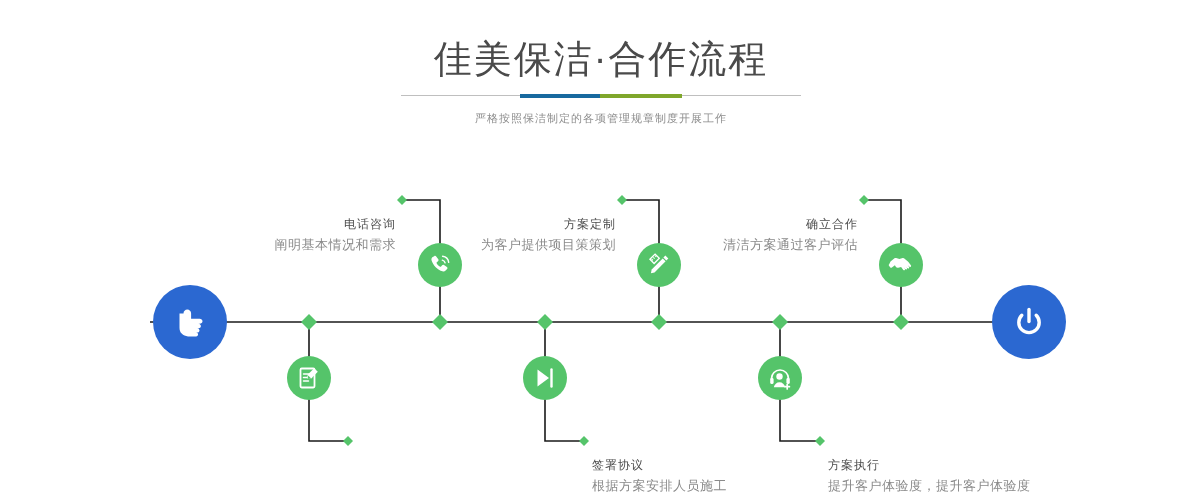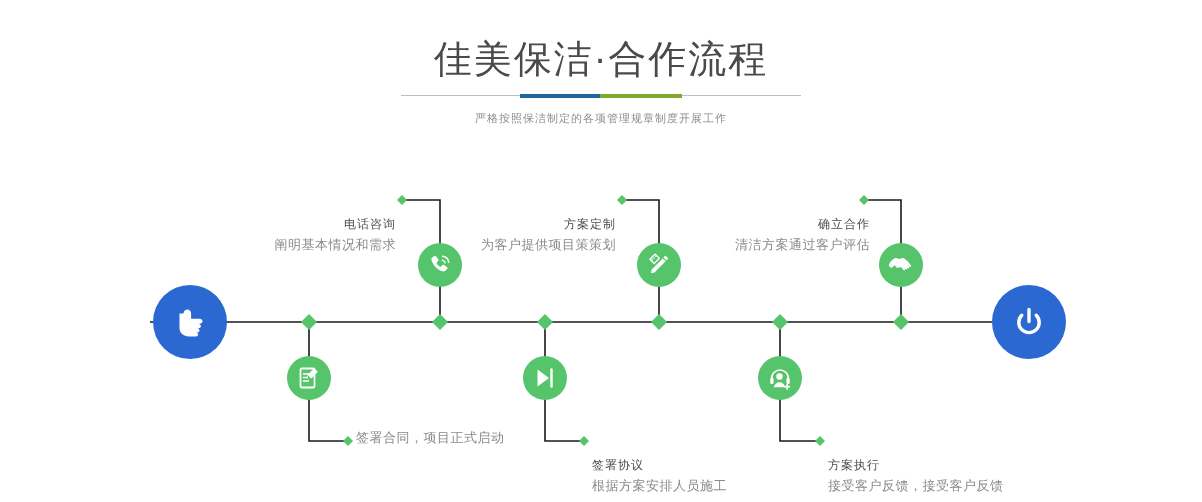--- a/index.html
+++ b/index.html
@@ -240,32 +240,31 @@
   <div class="label-block above" style="right:806px; top:187px;">
     <div class="label-title">电话咨询</div>
     <div class="label-desc">阐明基本情况和需求</div>
   </div>
 
   <div class="label-block above" style="right:586px; top:187px;">
     <div class="label-title">方案定制</div>
     <div class="label-desc">为客户提供项目策策划</div>
   </div>
 
-  <div class="label-block above" style="right:332px; top:187px;font-family:Liberation Serif, serif;">
+  <div class="label-block above" style="right:344px; top:187px;font-family:Liberation Serif, serif;">
     <div class="label-title">确立合作</div>
     <div class="label-desc">清洁方案通过客户评估</div>
   </div>
 
   <div class="label-block below" style="left:356px; top:428px;">
-    <div class="label-desc">签署合同，项目正式启动</div>
   </div>
 
   <div class="label-block below" style="left:592px; top:428px;">
     <div class="label-title">签署协议</div>
     <div class="label-desc">根据方案安排人员施工</div>
   </div>
 
   <div class="label-block below" style="left:828px; top:428px;">
     <div class="label-title">方案执行</div>
-    <div class="label-desc">接受客户反馈，接受客户反馈</div>
+    <div class="label-desc">提升客户体验度，提升客户体验度</div>
   </div>
 
 </div>
 
 </body></html>

